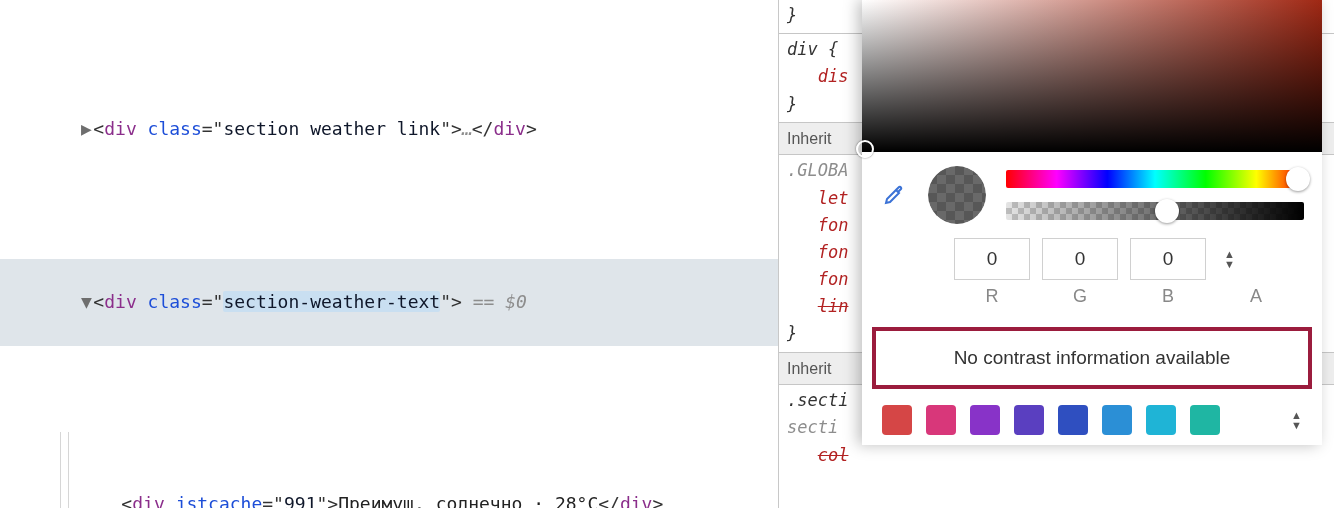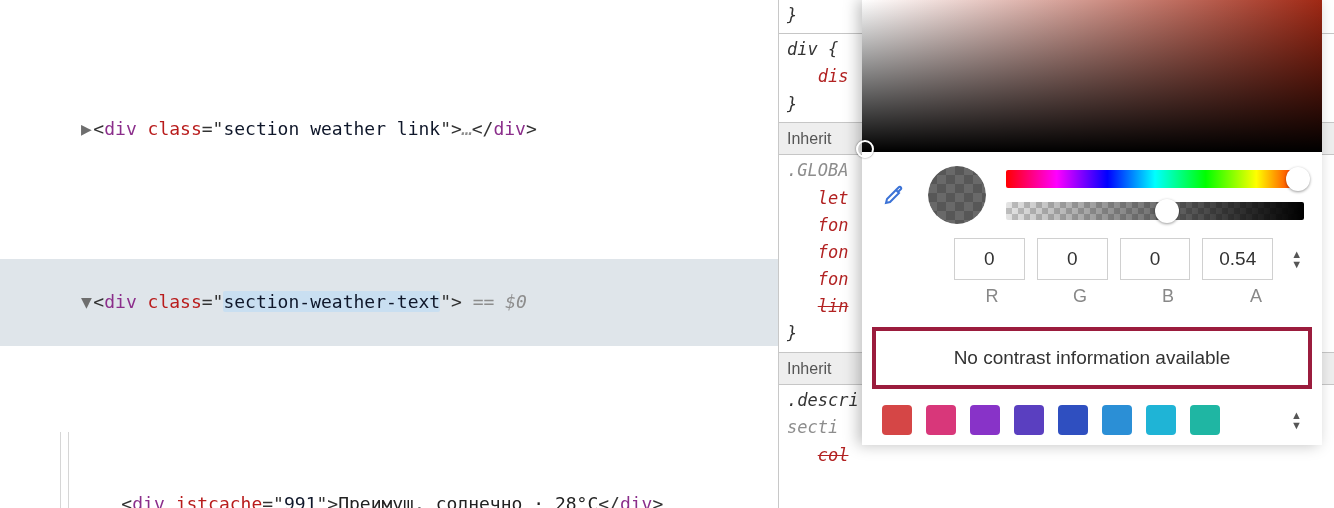--- a/index.html
+++ b/index.html
@@ -27,21 +27,21 @@
     left: 778px; top: 0;
     width: 556px;
     height: 508px;
     border-left: 1px solid #c8c8c8;
     background: #fff;
     font-family: Menlo, Consolas, monospace;
   }
   
   .punct { color: #333; }
   .tag { color: #8b2e8b; }
-  .attr { color: #b91c1c; }
+  .attr { color: #1d4ed8; }
   .val { color: #0f172a; }
   .text { color: #222; }
   .unimp { color: #8d8d8d; font-style: italic; }
   .arrow { color: #6e6e6e; display: inline-block; width: 14px; text-align: center; font-style: normal; }
   .line { padding-left: 8px; position: relative; }
   .sel-line { background: #dfe5ea; }
   .sel-class { background: #c9dff1; border-radius: 2px; }
   .guide { position: absolute; top: 0; bottom: 0; border-left: 1px solid #d6d6d6; }
   .dots { letter-spacing: -1px; }
   
@@ -197,21 +197,21 @@
     <span class="sel-gray">.GLOBA</span><br>
     &nbsp;&nbsp;&nbsp;<span class="prop">let</span><br>
     &nbsp;&nbsp;&nbsp;<span class="prop">fon</span><br>
     &nbsp;&nbsp;&nbsp;<span class="prop">fon</span><br>
     &nbsp;&nbsp;&nbsp;<span class="prop">fon</span><br>
     &nbsp;&nbsp;&nbsp;<span class="prop strike">lin</span><br>
     <span class="sel">}</span>
   </div>
   <div class="inh"><span>Inherit</span></div>
   <div class="rule-block">
-    <span class="sel">.descri</span><br>
+    <span class="sel">.secti</span><br>
     <span class="sel-gray">secti</span><br>
     &nbsp;&nbsp;&nbsp;<span class="prop strike">col</span>
   </div>
 </div>
 
 <div class="picker">
   <div class="sat-area">
     <div class="sat-dot"></div>
   </div>
   <div class="picker-mid">
@@ -233,23 +233,20 @@
   <div class="rgba-row">
     <div class="num-box">
         <span>0</span>
       </div>
     <div class="num-box">
         <span>0</span>
       </div>
     <div class="num-box">
         <span>0</span>
       </div>
-    <div class="num-box">
-        <span>0.54</span>
-      </div>
     <div class="switcher">
         <span>▲</span>
         <span>▼</span>
       </div>
   </div>
   <div class="lbl-row">
     <div class="lbl">R</div>
     <div class="lbl">G</div>
     <div class="lbl">B</div>
     <div class="lbl">A</div>

